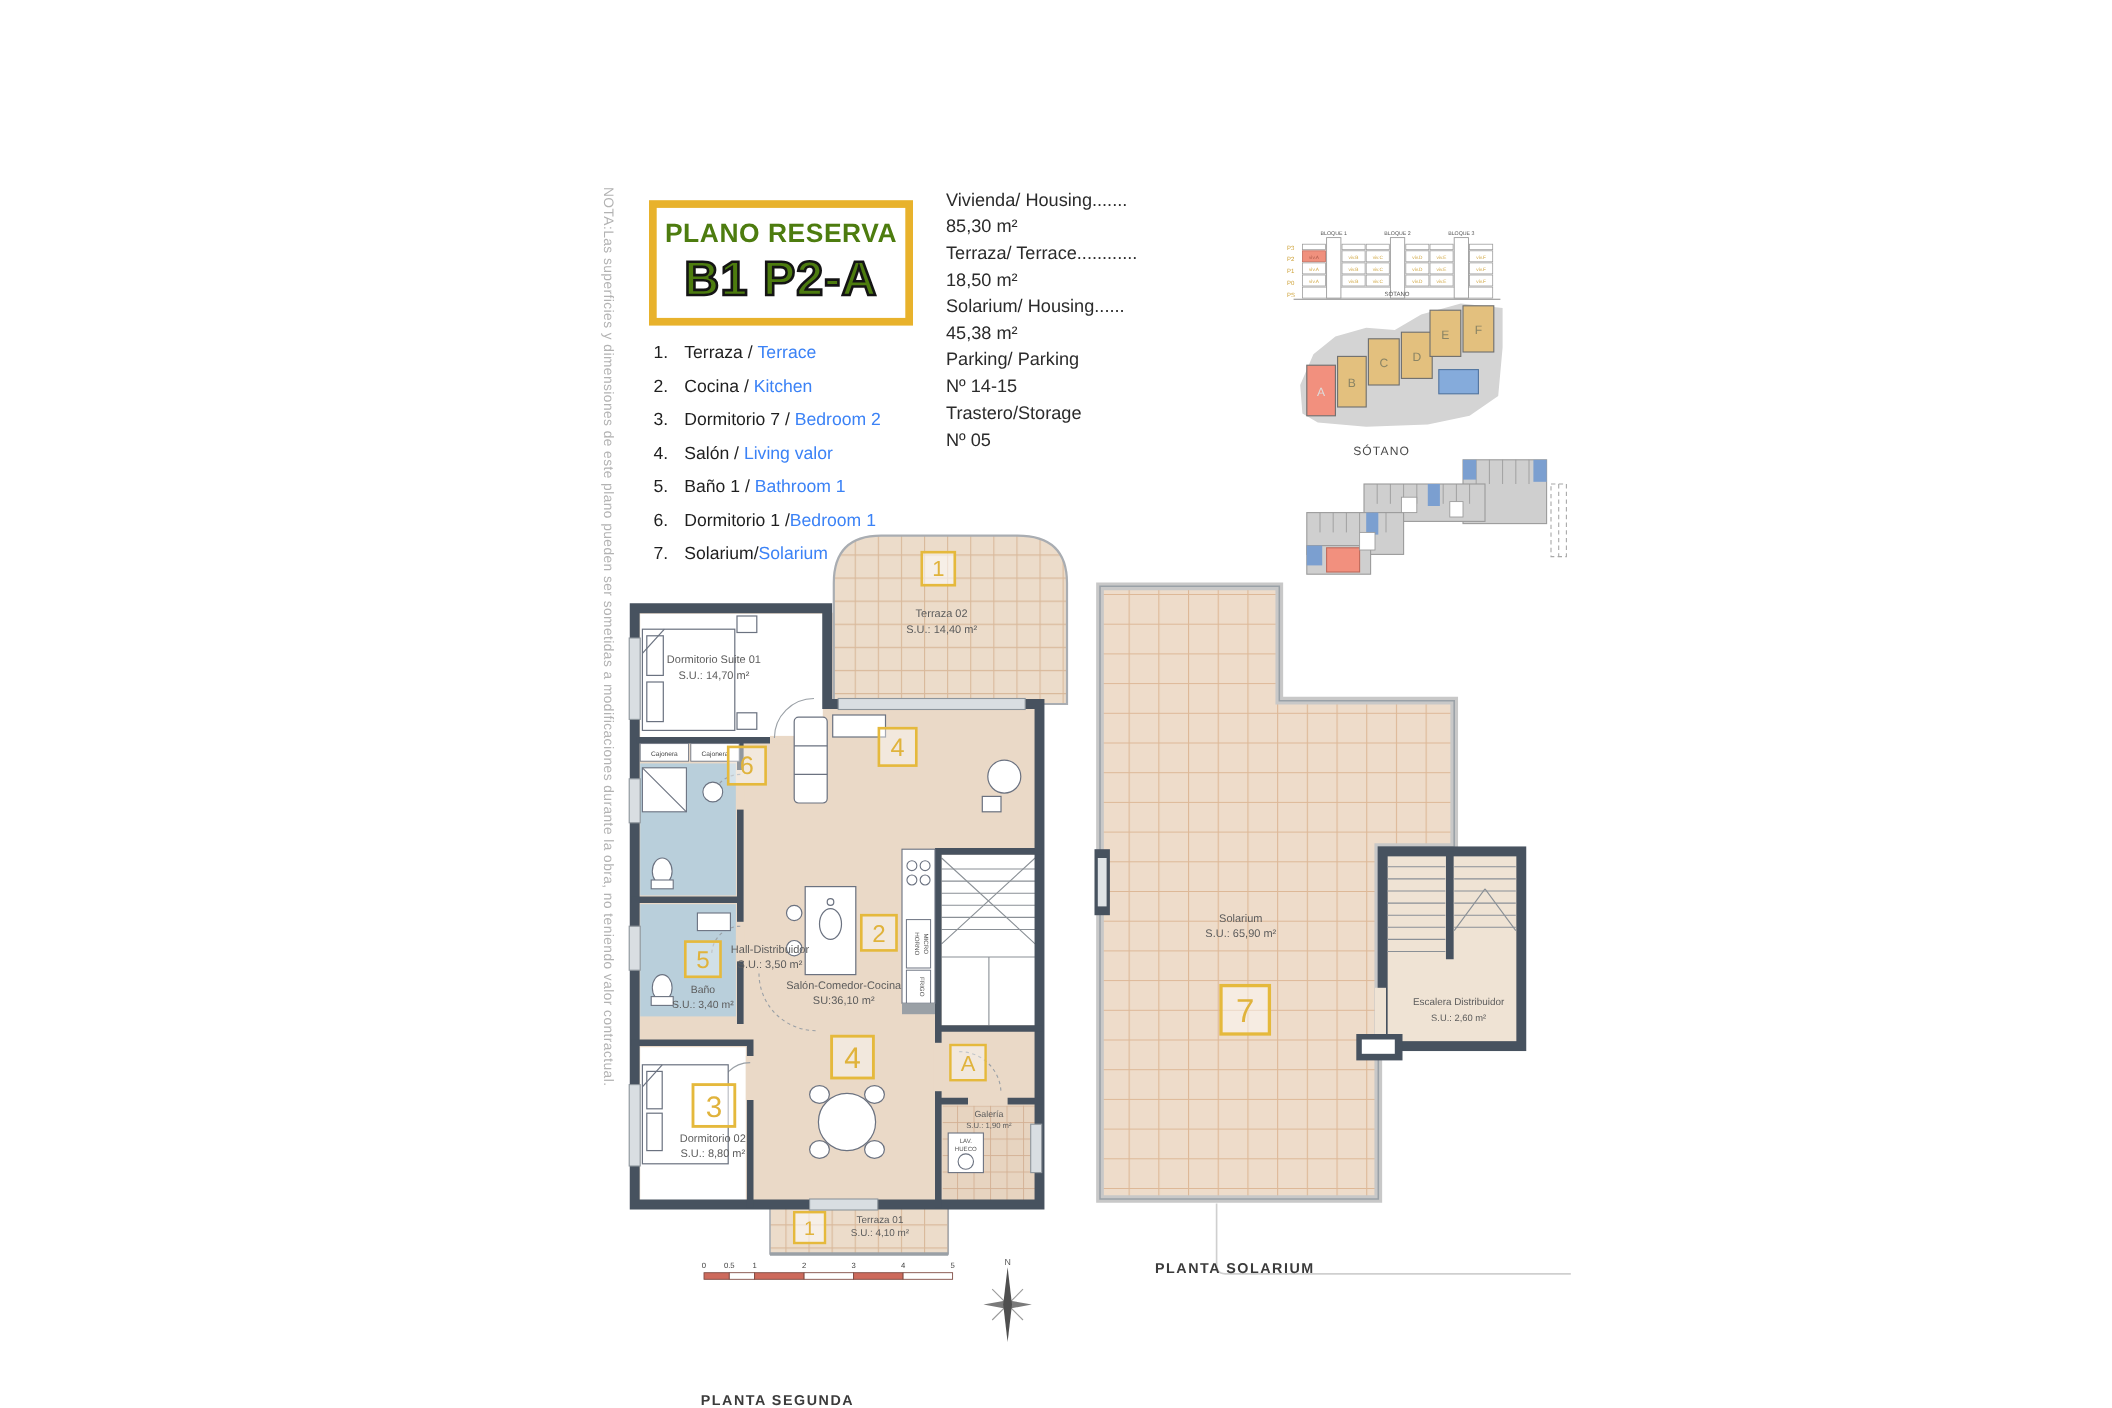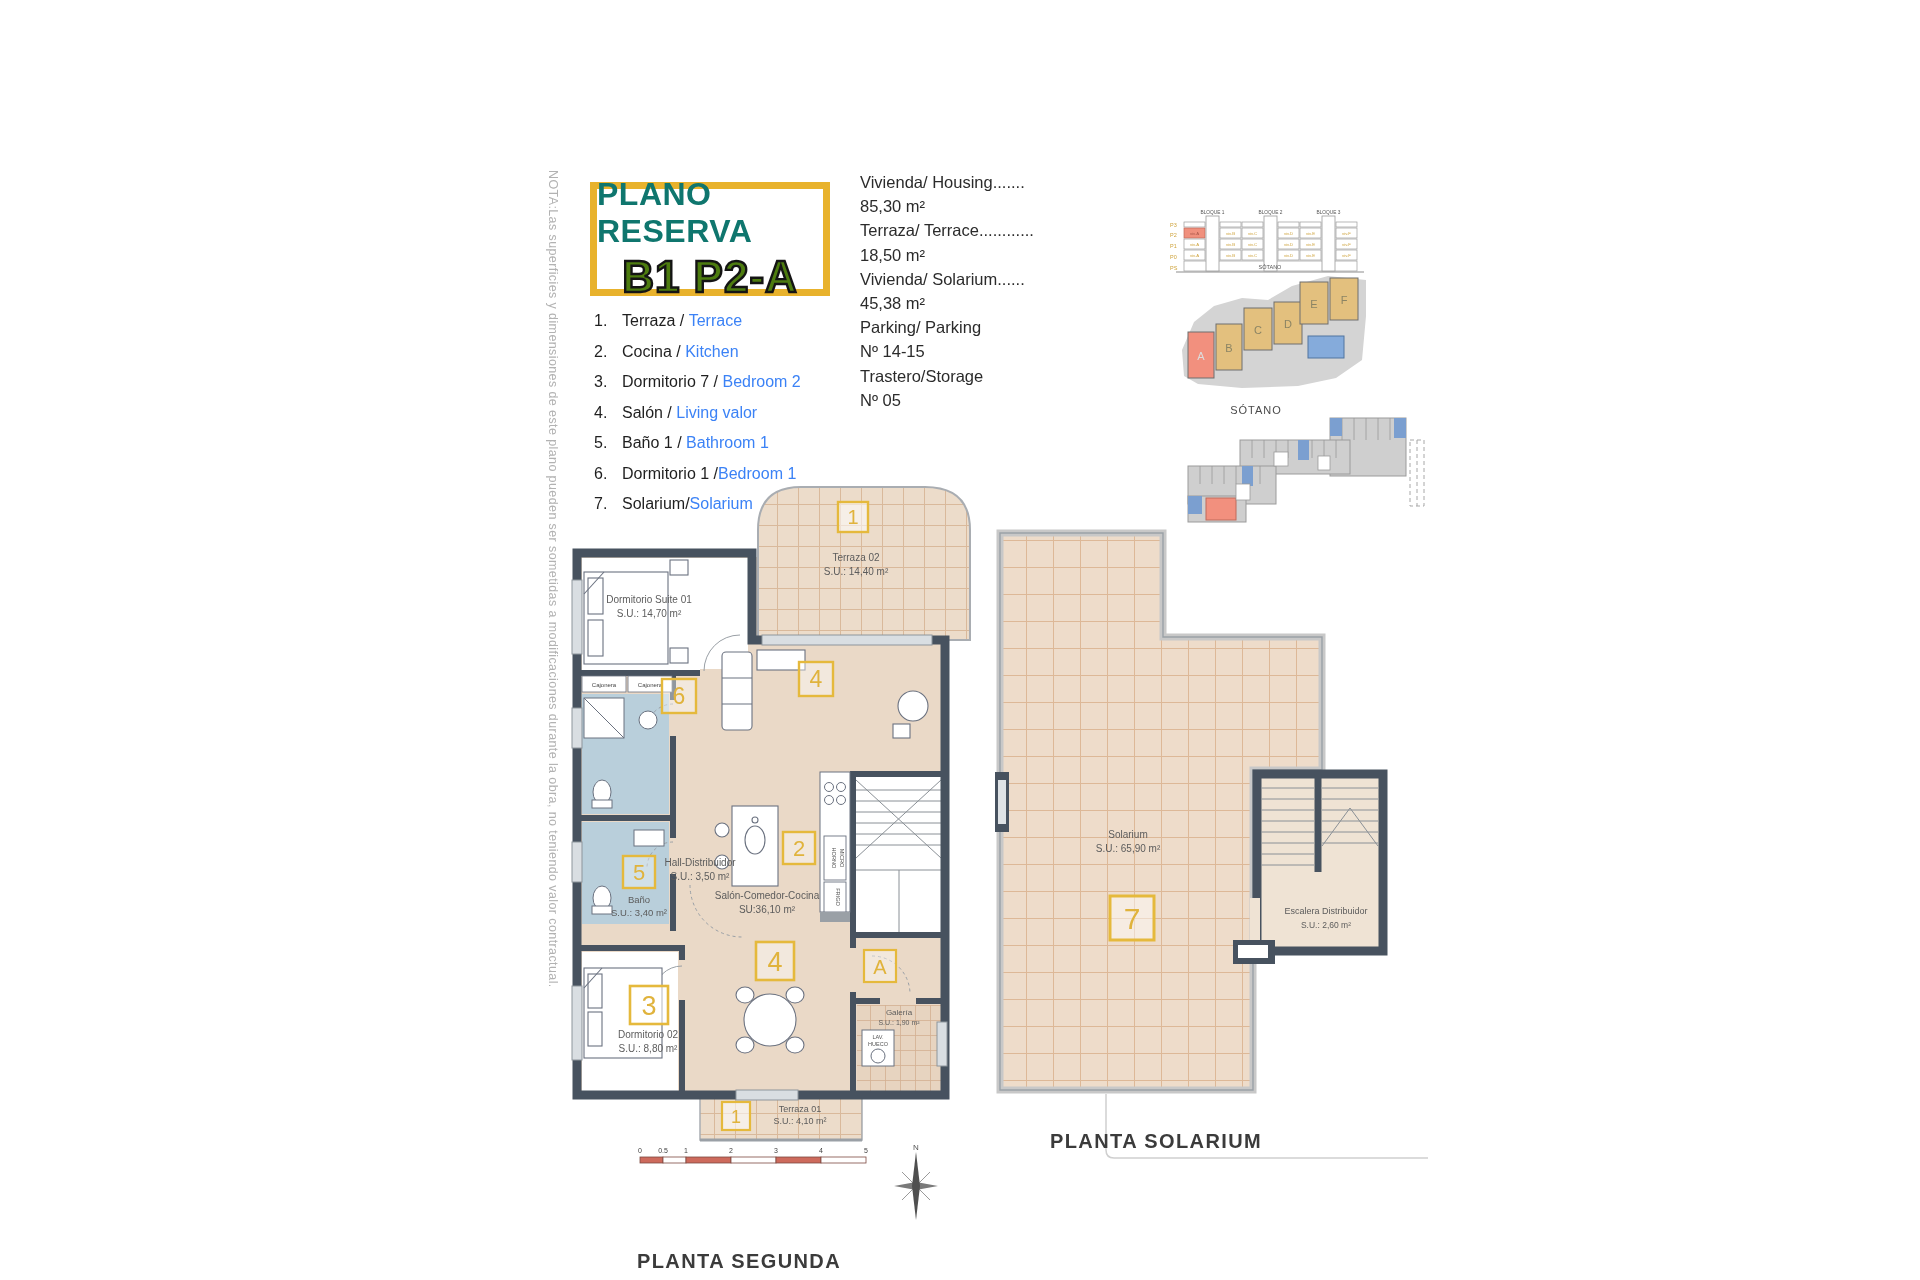--- a/index.html
+++ b/index.html
@@ -5,32 +5,32 @@
   html,body{margin:0;padding:0;background:#fff;}
   #sheet{position:relative;width:1920px;height:1280px;background:#ffffff;overflow:hidden;
          font-family:"Liberation Sans","DejaVu Sans",sans-serif;}
   .abs{position:absolute;}
   
   .vnote{left:546px;top:170px;height:905px;writing-mode:vertical-rl;text-orientation:mixed;
          font-size:12.5px;letter-spacing:.4px;color:#b2b2b2;white-space:nowrap;}
   
   .titlebox{left:590px;top:182px;width:226px;height:100px;border:7px solid #e8b22c;
             display:flex;flex-direction:column;align-items:center;justify-content:center;background:#fff;}
-  .titletop{font-size:32px;font-weight:700;color:#0f766e;letter-spacing:.5px;}
+  .titletop{font-size:24px;font-weight:700;color:#4d7c0f;letter-spacing:.5px;}
   .titlemain{font-size:44px;font-weight:800;letter-spacing:1px;color:#4d7c0f;
              -webkit-text-stroke:2.4px #141414;margin-top:2px;}
   
   .specs{left:860px;top:170px;width:256px;font-size:16.5px;color:#2b2b2b;}
   .spec-row{display:flex;justify-content:space-between;line-height:24.2px;flex-direction:column;}
   
   .legend{left:594px;top:312px;font-size:16px;color:#1f1f1f;}
   .legend-item{display:flex;margin-bottom:13.5px;line-height:17px;}
   .legend-num{width:28px;}
   .legend-en{color:#3b82f6;}
-  .cap{font-size:20px;font-weight:600;letter-spacing:1.4px;color:#3b3b3b;}
+  .cap{font-size:13px;font-weight:600;letter-spacing:1.4px;color:#3b3b3b;margin-top:15px;}
   svg text{font-family:"Liberation Sans","DejaVu Sans",sans-serif;}
 </style>
 </head>
 <body>
 
 <div id="sheet">
 
   <div class="abs vnote">NOTA:Las superficies y dimensiones de este plano pueden ser sometidas a modificaciones durante la obra, no teniendo valor contractual.</div>
 
   <div class="abs titlebox">
@@ -41,21 +41,21 @@
   <div class="abs specs">
     <div class="spec-row">
         <span>Vivienda/ Housing.......</span>
         <span>85,30 m²</span>
       </div>
     <div class="spec-row">
         <span>Terraza/ Terrace............</span>
         <span>18,50 m²</span>
       </div>
     <div class="spec-row">
-        <span>Vivienda/ Solarium......</span>
+        <span>Solarium/ Housing......</span>
         <span>45,38 m²</span>
       </div>
     <div class="spec-row">
         <span>Parking/ Parking</span>
         <span>Nº 14-15</span>
       </div>
     <div class="spec-row">
         <span>Trastero/Storage</span>
         <span>Nº 05</span>
       </div>

